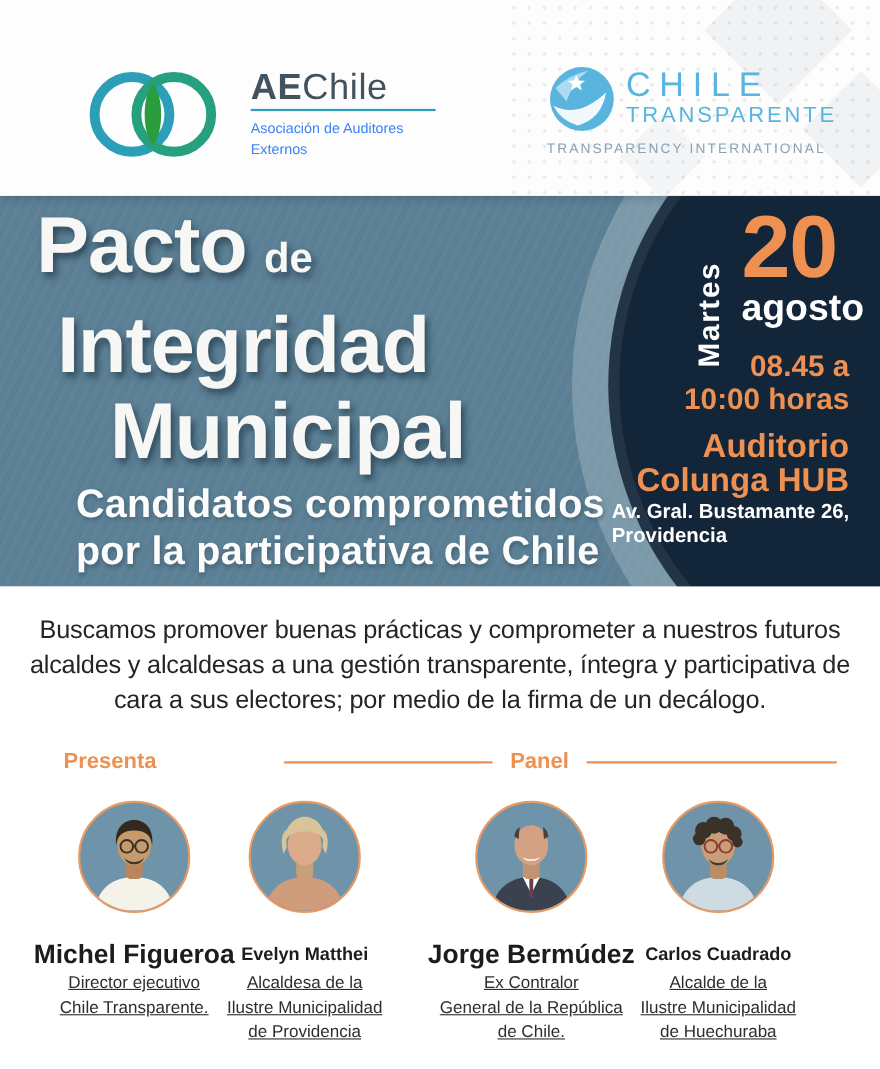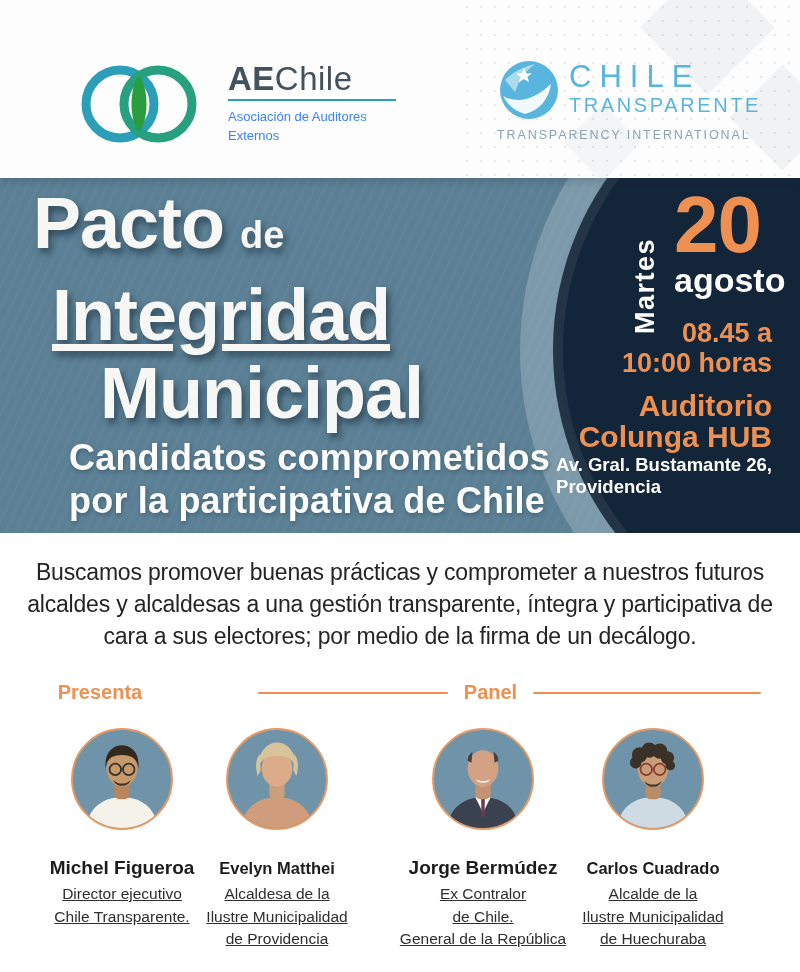--- a/index.html
+++ b/index.html
@@ -37,21 +37,21 @@
     background-image:repeating-linear-gradient(115deg, rgba(255,255,255,.028) 0 3px, transparent 3px 9px); }
   .halo { position:absolute; left:520px; top:-160px; width:666px; height:666px; border-radius:50%;
     background:rgba(235,245,248,.22); }
   .dark-circle { position:absolute; left:553px; top:-128px; width:600px; height:600px; border-radius:50%;
     background:#132538; box-shadow:inset 0 0 0 10px rgba(255,255,255,.07); }
 
   .title { position:absolute; left:33px; top:6px; color:#f7f8f6; font-weight:bold; line-height:78px;
     text-shadow:3px 5px 7px rgba(14,33,48,.55); }
   .t-big { font-size:72px; letter-spacing:-1px; }
   .t-de { font-size:38px; margin-left:16px; }
-  .t-line2 { padding-left:19px;text-decoration:underline; }
+  .t-line2 { padding-left:19px; }
   .t-line3 { padding-left:67px; }
 
   .subtitle { position:absolute; left:33px; top:258px; color:#fbfcfb; font-weight:bold; font-size:36px; line-height:43px;
     letter-spacing:.2px; text-shadow:1px 2px 4px rgba(14,33,48,.3); }
   .subtitle span { display:block;margin-left:36px; }
 
   .martes { position:absolute; left:630px; top:20px; height:136px; writing-mode:vertical-rl; transform:rotate(180deg);
     color:#ffffff; font-weight:bold; font-size:27px; letter-spacing:1.5px; }
   .date-block { position:absolute; left:674px; top:10px; }
   .date-num { color:#ee9051; font-weight:bold; font-size:80px; line-height:74px; letter-spacing:-1px; }
@@ -77,21 +77,21 @@
     color:#ee9051; font-weight:bold; font-size:20px; }
   .panel-line { position:absolute; top:692px; height:2px; background:#ee9051; border-radius:1px; }
   .pl-left { left:258px; width:190px; }
   .pl-right { left:533px; width:228px; }
 
   .person-card { position:absolute; top:728px; width:200px; text-align:center; }
   .pc-1 { left:22px; } .pc-2 { left:177px; } .pc-3 { left:383px; } .pc-4 { left:553px; }
   .photo { width:102px; height:102px; margin:0 auto; border-radius:50%; overflow:hidden;
     background:#6f94a9; border:2px solid #e79a63; }
   .photo svg { display:block; width:100%; height:100%; }
-  .person-name { margin-top:26px; font-weight:bold; color:#1c1c1c; font-size:19px; line-height:24px; }
+  .person-name { margin-top:26px; font-weight:bold; color:#1c1c1c; font-size:24px; line-height:24px; }
   .person-name.sm { font-size:16.5px; }
   .person-role { margin-top:3px; color:#2e2e2e; font-size:15.5px; line-height:22.5px; }
   .person-role span { display:block;text-decoration:underline; }
 </style>
 </head>
 <body>
 
 <div class="poster">
 
   <header class="header">
@@ -226,22 +226,22 @@
         <rect x="43" y="52" width="16" height="20" rx="5" fill="#c29271"></rect>
         <ellipse cx="51" cy="40" rx="16" ry="19" fill="#d3a284"></ellipse>
         <path d="M35,32 C35,27 38,24 40,23 L39,34 Z" fill="#4a4038"></path>
         <path d="M67,32 C67,27 64,24 62,23 L63,34 Z" fill="#4a4038"></path>
         <path d="M43,51 C46,54 56,54 59,51 C57,56 45,56 43,51 Z" fill="#ffffff"></path>
       </svg>
     </div>
     <div class="person-name">Jorge Bermúdez</div>
     <div class="person-role">
       <span>Ex Contralor</span>
+      <span>General de la República</span>
       <span>de Chile.</span>
-      <span>General de la República</span>
     </div>
   </div>
 
   <div class="person-card pc-4">
     <div class="photo">
       <svg viewBox="0 0 102 102">
         <path d="M14,102 C16,80 32,70 51,70 C70,70 86,80 88,102 Z" fill="#cfdbe3"></path>
         <rect x="43" y="52" width="16" height="20" rx="5" fill="#b98e66"></rect>
         <ellipse cx="51" cy="40" rx="16" ry="19" fill="#c99d78"></ellipse>
         <circle cx="37" cy="26" r="8" fill="#3a3129"></circle>

